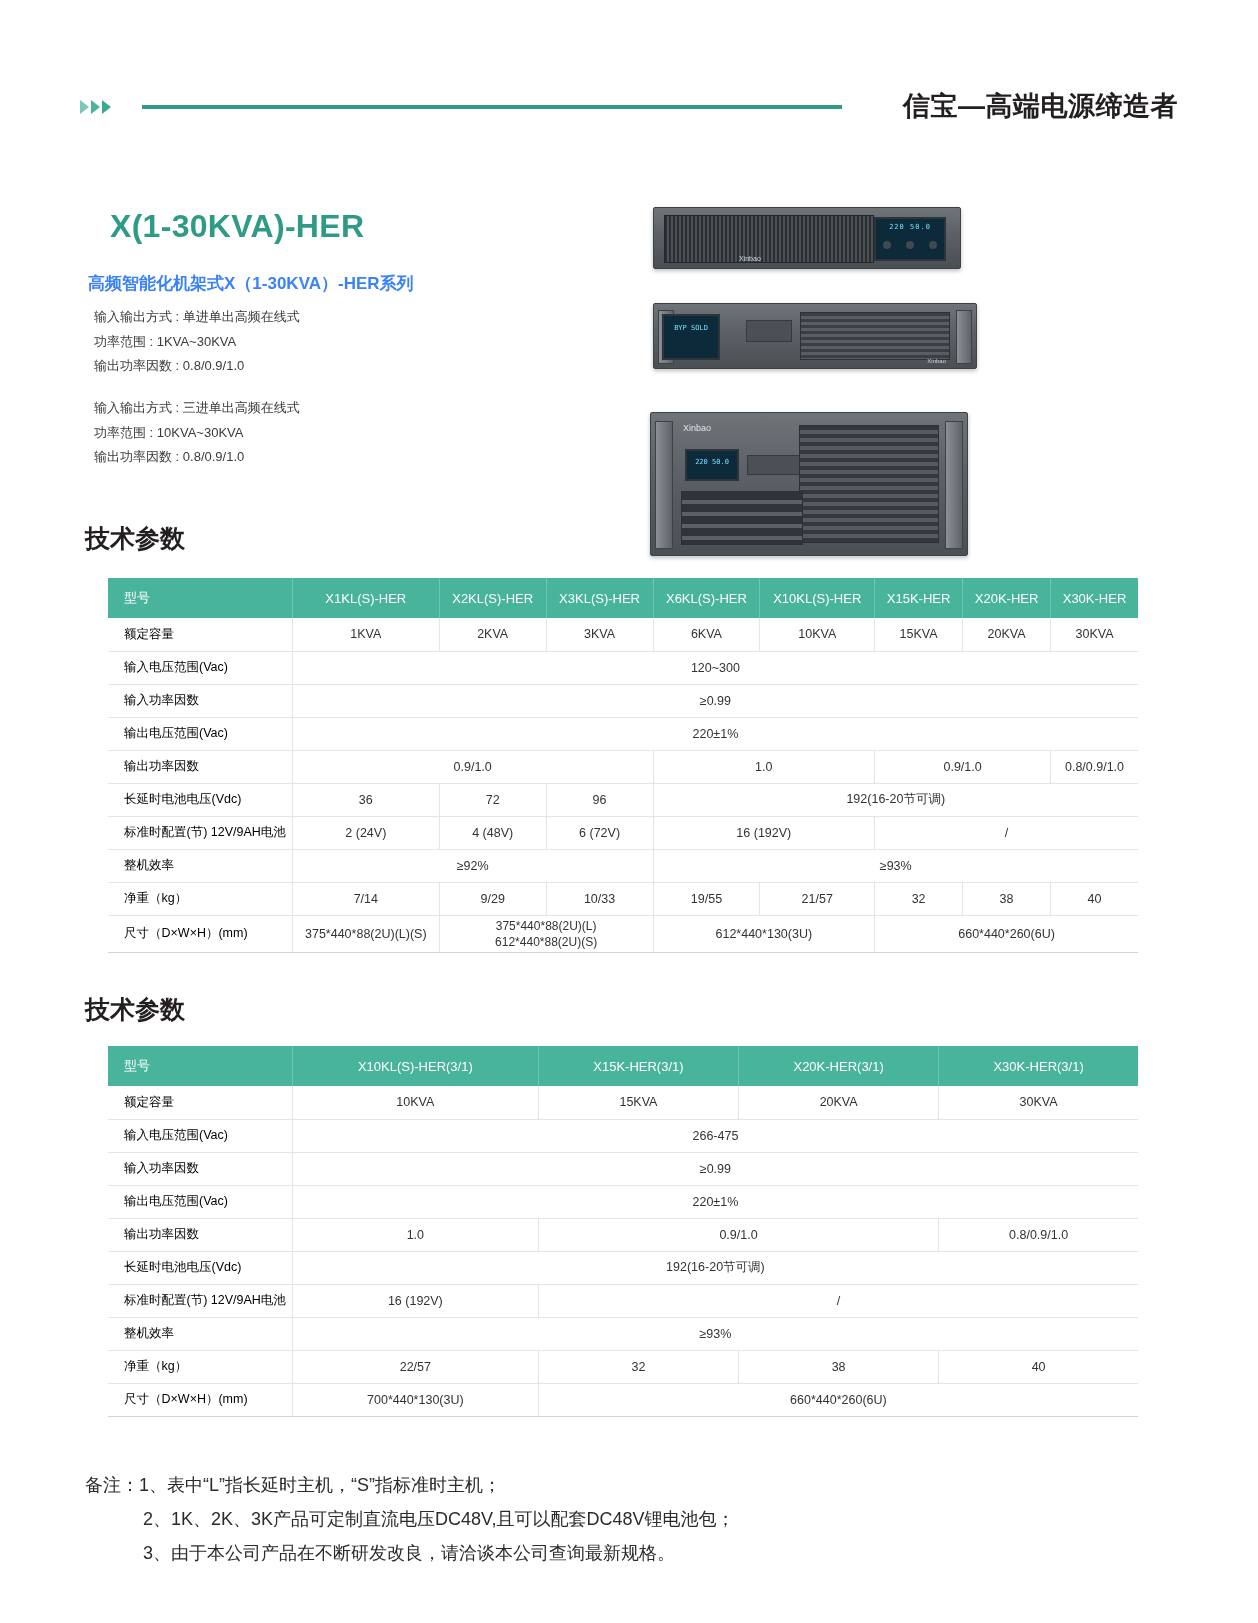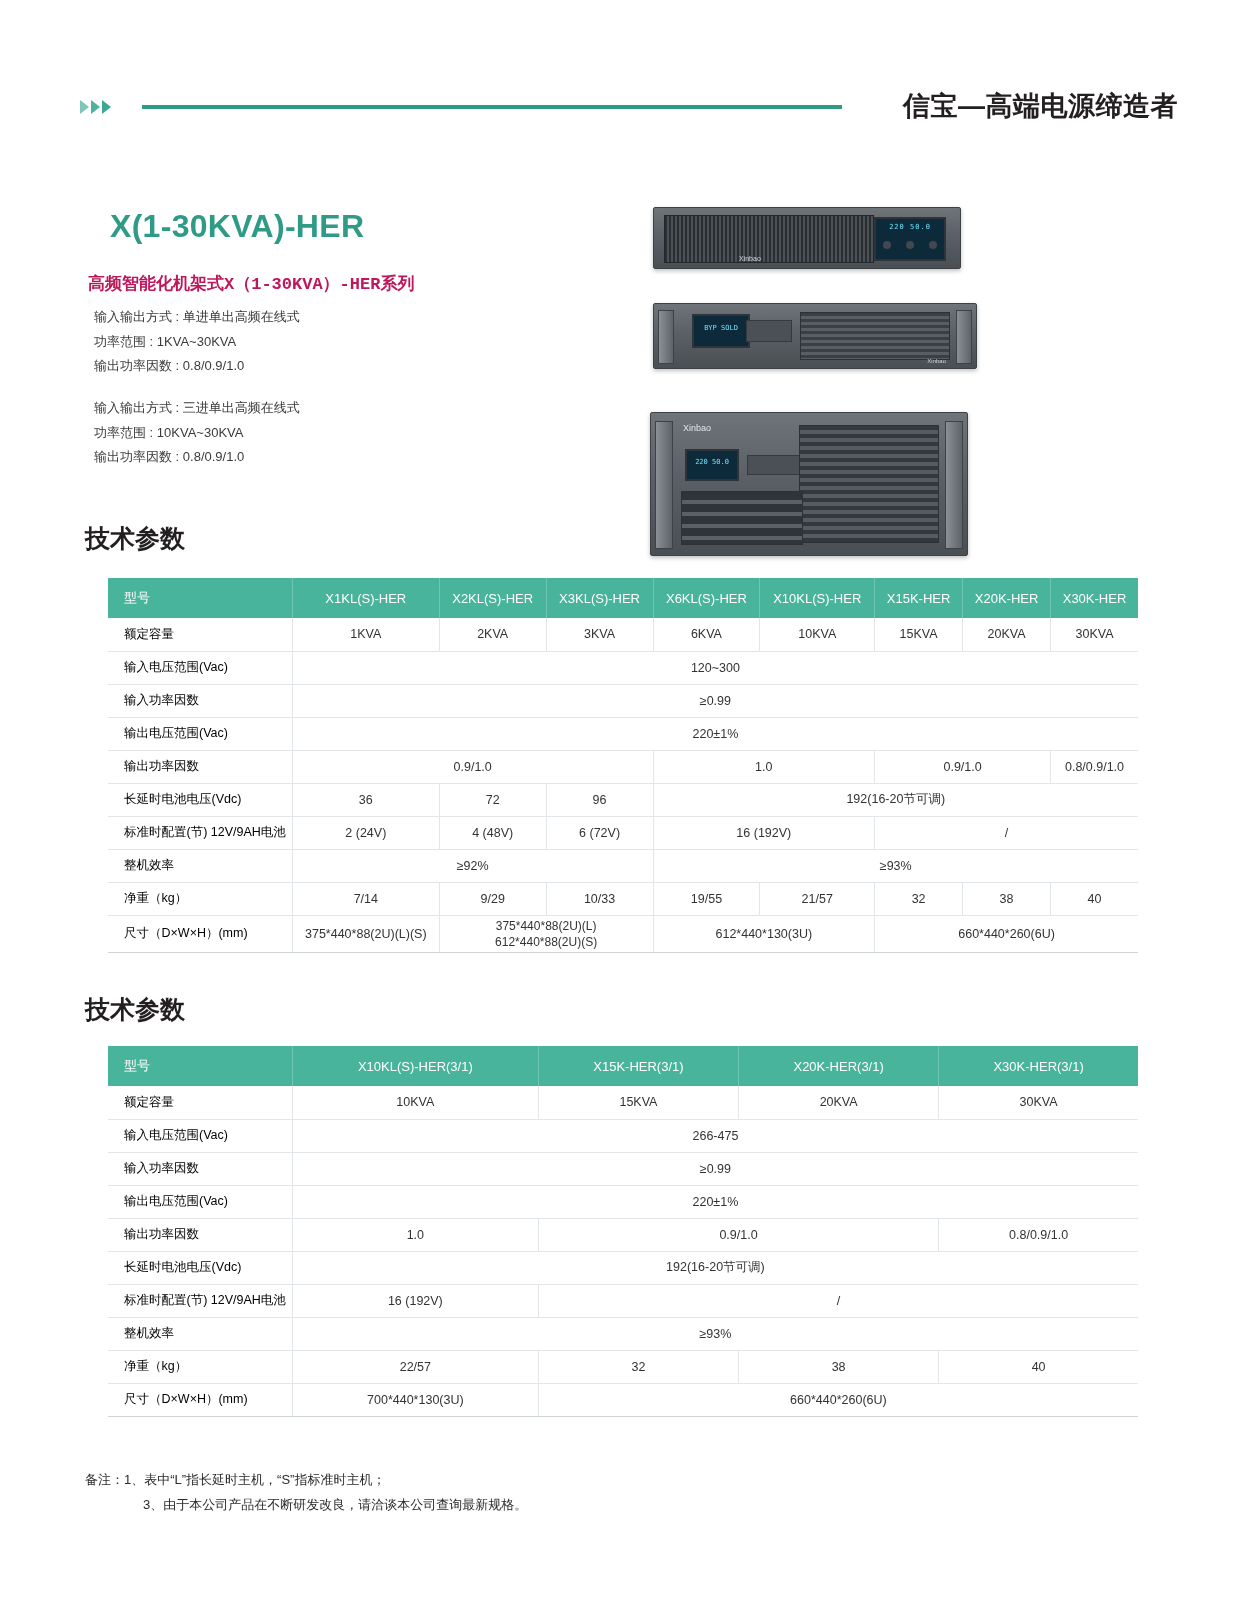--- a/index.html
+++ b/index.html
@@ -66,23 +66,22 @@
     font-weight: bold;
     color: #2f9b86;
     letter-spacing: 0.3px;
   }
   .spec-block { position: absolute; left: 88px; }
   .spec-block.one { top: 272px; }
   .spec-block.two { top: 393px; }
   .spec-heading {
     font-size: 17px;
     font-weight: bold;
-    color: #be185d;
+    color: #3b82f6;
     margin-bottom: 12px;
-    font-family: Liberation Mono, monospace;
   }
   .spec-line {
     font-size: 13px;
     color: #3b3b3b;
     margin: 5px 0 5px 6px;
     line-height: 1.5;
   }
 
   
   .device {
@@ -120,21 +119,21 @@
   
   .dev2 { left: 653px; top: 303px; width: 324px; height: 66px; border-radius: 2px;}
   .dev2 .ear {
     position: absolute; top: 6px; width: 16px; height: 54px;
     background: linear-gradient(90deg,#8b9095,#5d6368);
     border: 1px solid #3d4247;
   }
   .dev2 .ear.l { left: 4px; }
   .dev2 .ear.r { right: 4px; }
   .dev2 .lcd {
-    position: absolute; left: 38px; top: 10px; width: 58px; height: 34px;
+    position: absolute; left: 8px; top: 10px; width: 58px; height: 46px;
     background: #0d2a3a; border: 2px solid #2f343a;
   }
   .dev2 .lcd .row {
     color: #6fe0ff; font-size: 7px; font-family: "DejaVu Sans Mono", monospace;
     text-align: center; margin-top: 8px;
   }
   .dev2 .keys {
     position: absolute; left: 92px; top: 16px; width: 46px; height: 22px;
     background: #4a5055; border: 1px solid #343a3f;
   }
@@ -226,21 +225,21 @@
   tbody tr td:last-child { border-right: none; }
   tbody tr:last-child td { border-bottom: 1px solid #cfd4d7; }
   td.multiline { line-height: 1.35; font-size: 12px; }
 
   
   .notes {
     position: absolute;
     left: 85px;
     top: 1468px;
     width: 1060px;
-    font-size: 13px;
+    font-size: 18px;
     color: #2b2b2b;
     line-height: 1.9;
   }
   .notes .nrow { display: flex; }
   .notes .nlabel { white-space: nowrap; }
   .notes .nitem { margin-left: 0; }
   .notes .indent { padding-left: 58px; }
 </style>
 </head>
 <body>
@@ -460,15 +459,18 @@
       </tr>
     </tbody>
 </table>
 
 <div class="notes">
   <div class="nrow">
     <span class="nlabel">备注：</span>
     <span class="nitem">1、表中“L”指长延时主机，“S”指标准时主机；</span>
   </div>
   <div class="nrow indent">
+    <span class="nitem">2、1K、2K、3K产品可定制直流电压DC48V,且可以配套DC48V锂电池包；</span>
+  </div>
+  <div class="nrow indent">
     <span class="nitem">3、由于本公司产品在不断研发改良，请洽谈本公司查询最新规格。</span>
   </div>
 </div>
 
 </body></html>

